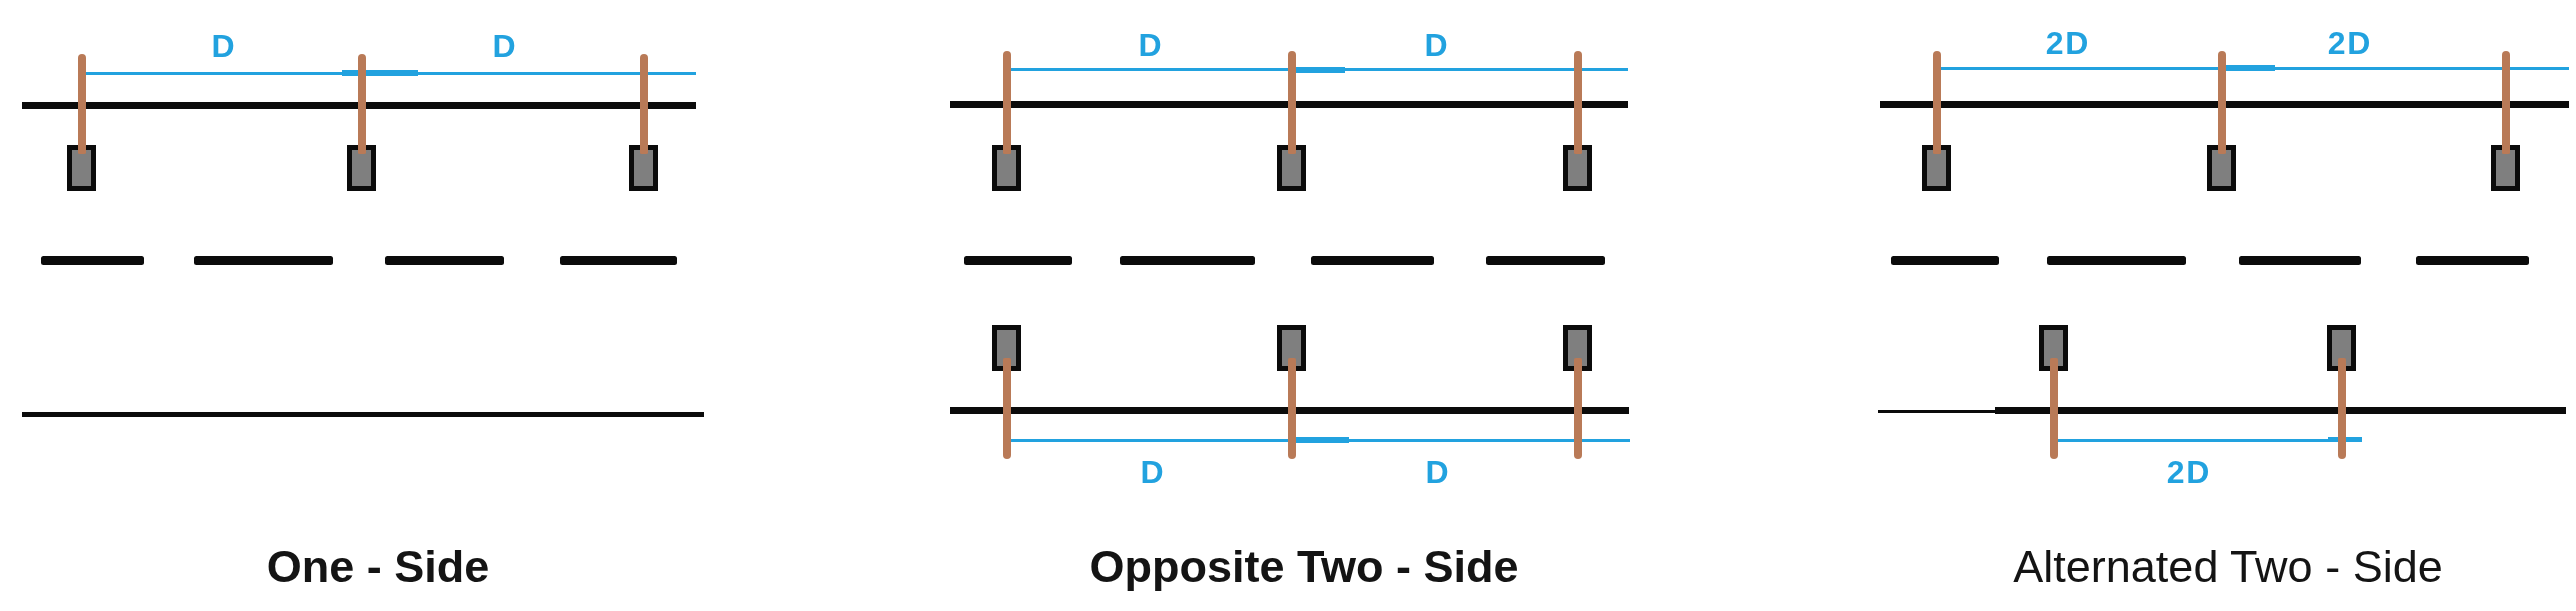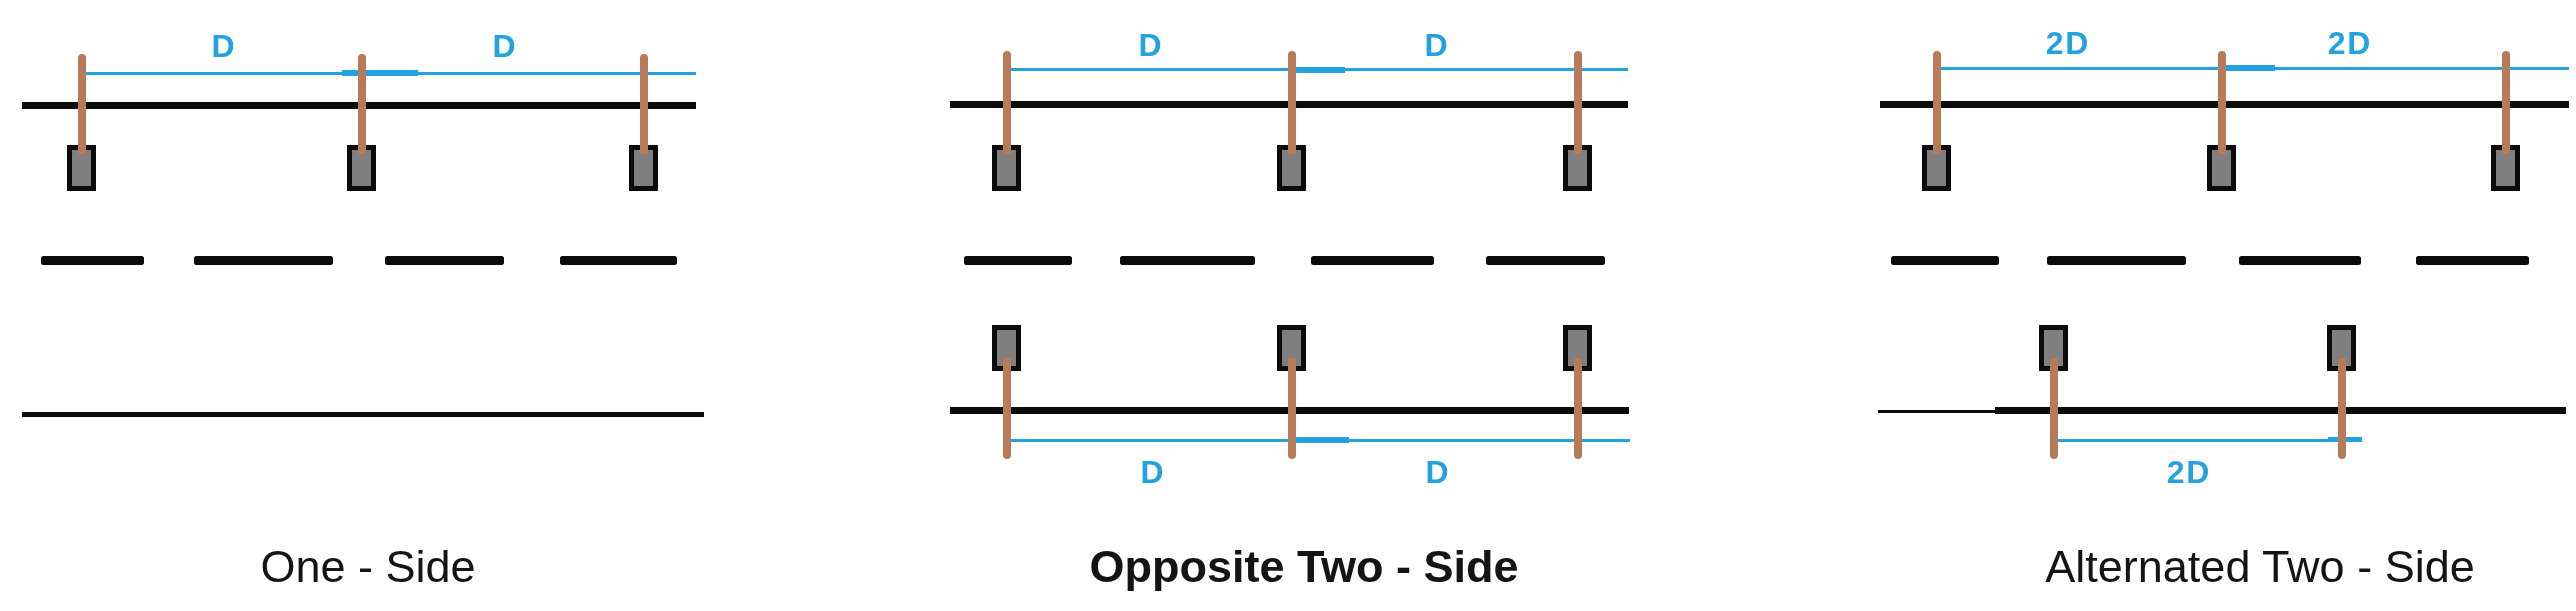--- a/index.html
+++ b/index.html
@@ -46,21 +46,21 @@
     <div class="lamp" style="left:347px;top:145px;"></div>
     <div class="lamp" style="left:629px;top:145px;"></div>
 
     <div class="dash" style="left:41px;top:256px;width:103px;"></div>
     <div class="dash" style="left:194px;top:256px;width:139px;"></div>
     <div class="dash" style="left:385px;top:256px;width:119px;"></div>
     <div class="dash" style="left:560px;top:256px;width:117px;"></div>
 
     <div class="road" style="left:22px;top:412px;width:682px;height:5px;"></div>
 
-    <div class="caption" style="left:368px;top:544px;">One - Side</div>
+    <div class="caption" style="left:378px;top:544px;font-weight:bold;">One - Side</div>
   </div>
 
   <div>
 
     <div class="dim" style="left:1011px;top:68px;width:617px;height:2.5px;"></div>
     <div class="dim" style="left:1291px;top:67px;width:54px;height:6px;"></div>
     <div class="dim-label" style="left:1151px;top:29px;">D</div>
     <div class="dim-label" style="left:1437px;top:29px;">D</div>
 
     <div class="road" style="left:950px;top:101px;width:678px;height:6.8px;"></div>
@@ -124,17 +124,17 @@
     <div class="pole" style="left:2050px;top:358px;height:101px;border-radius:1.7px 1.7px 4.2px 4.2px;"></div>
     <div class="pole" style="left:2338px;top:358px;height:101px;border-radius:1.7px 1.7px 4.2px 4.2px;"></div>
 
     <div class="road" style="left:1878px;top:410px;width:161px;height:2.5px;"></div>
     <div class="road" style="left:1995px;top:407px;width:571px;height:6.8px;"></div>
 
     <div class="dim" style="left:2054px;top:439px;width:304px;height:2.5px;"></div>
     <div class="dim" style="left:2328px;top:437px;width:34px;height:5px;"></div>
     <div class="dim-label" style="left:2189px;top:456px;">2D</div>
 
-    <div class="caption" style="left:2228px;top:544px;margin-left:32px;">Alternated Two - Side</div>
+    <div class="caption" style="left:2228px;top:544px;">Alternated Two - Side</div>
   </div>
 
 </div>
 
 
 </body></html>

